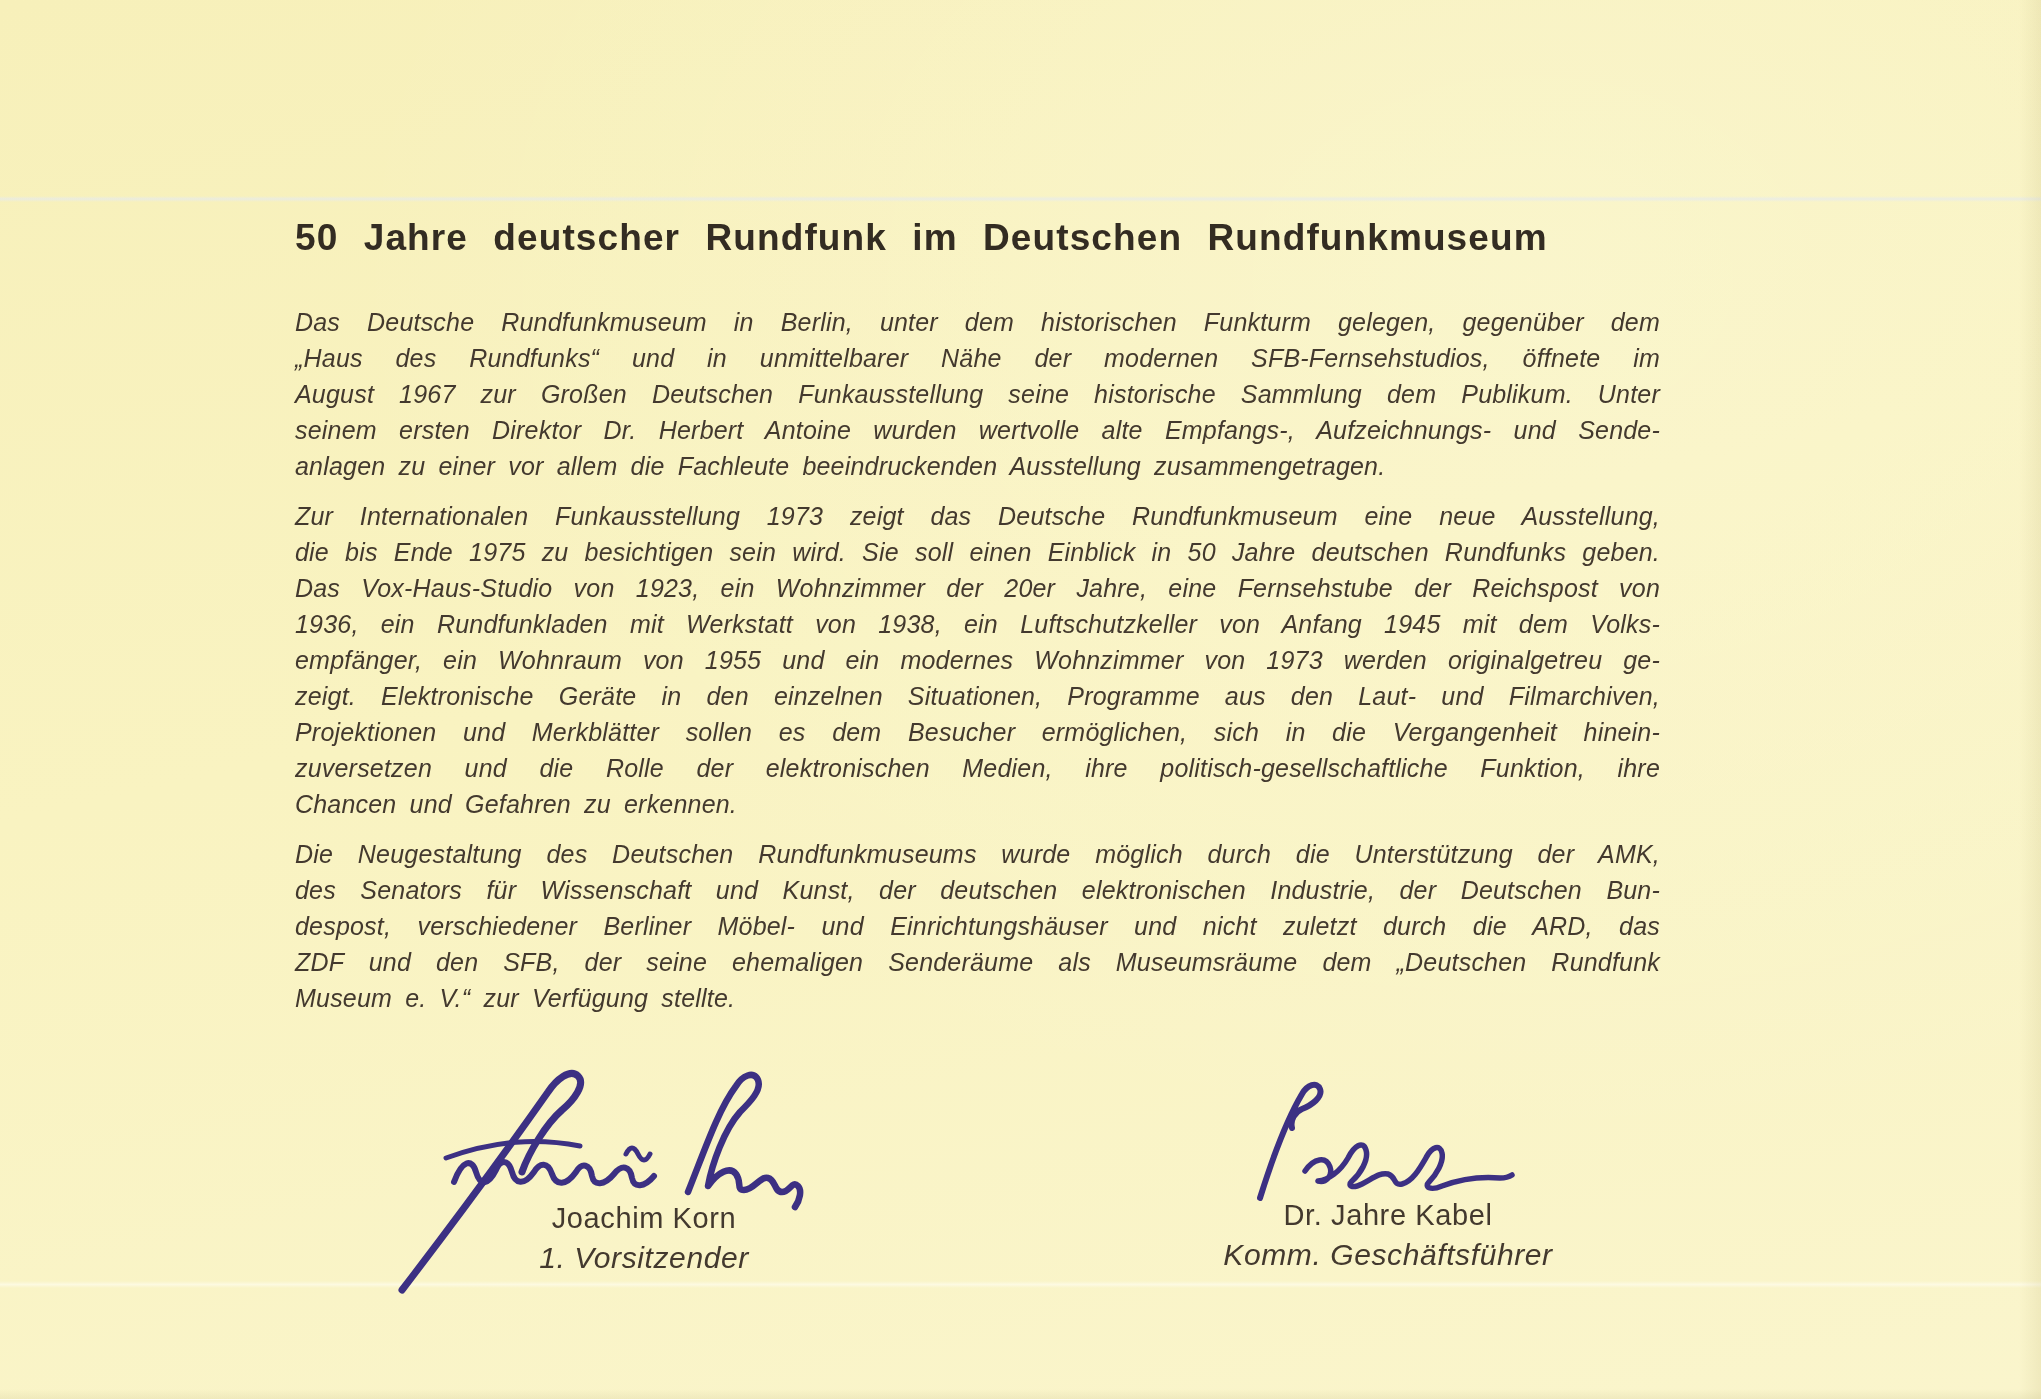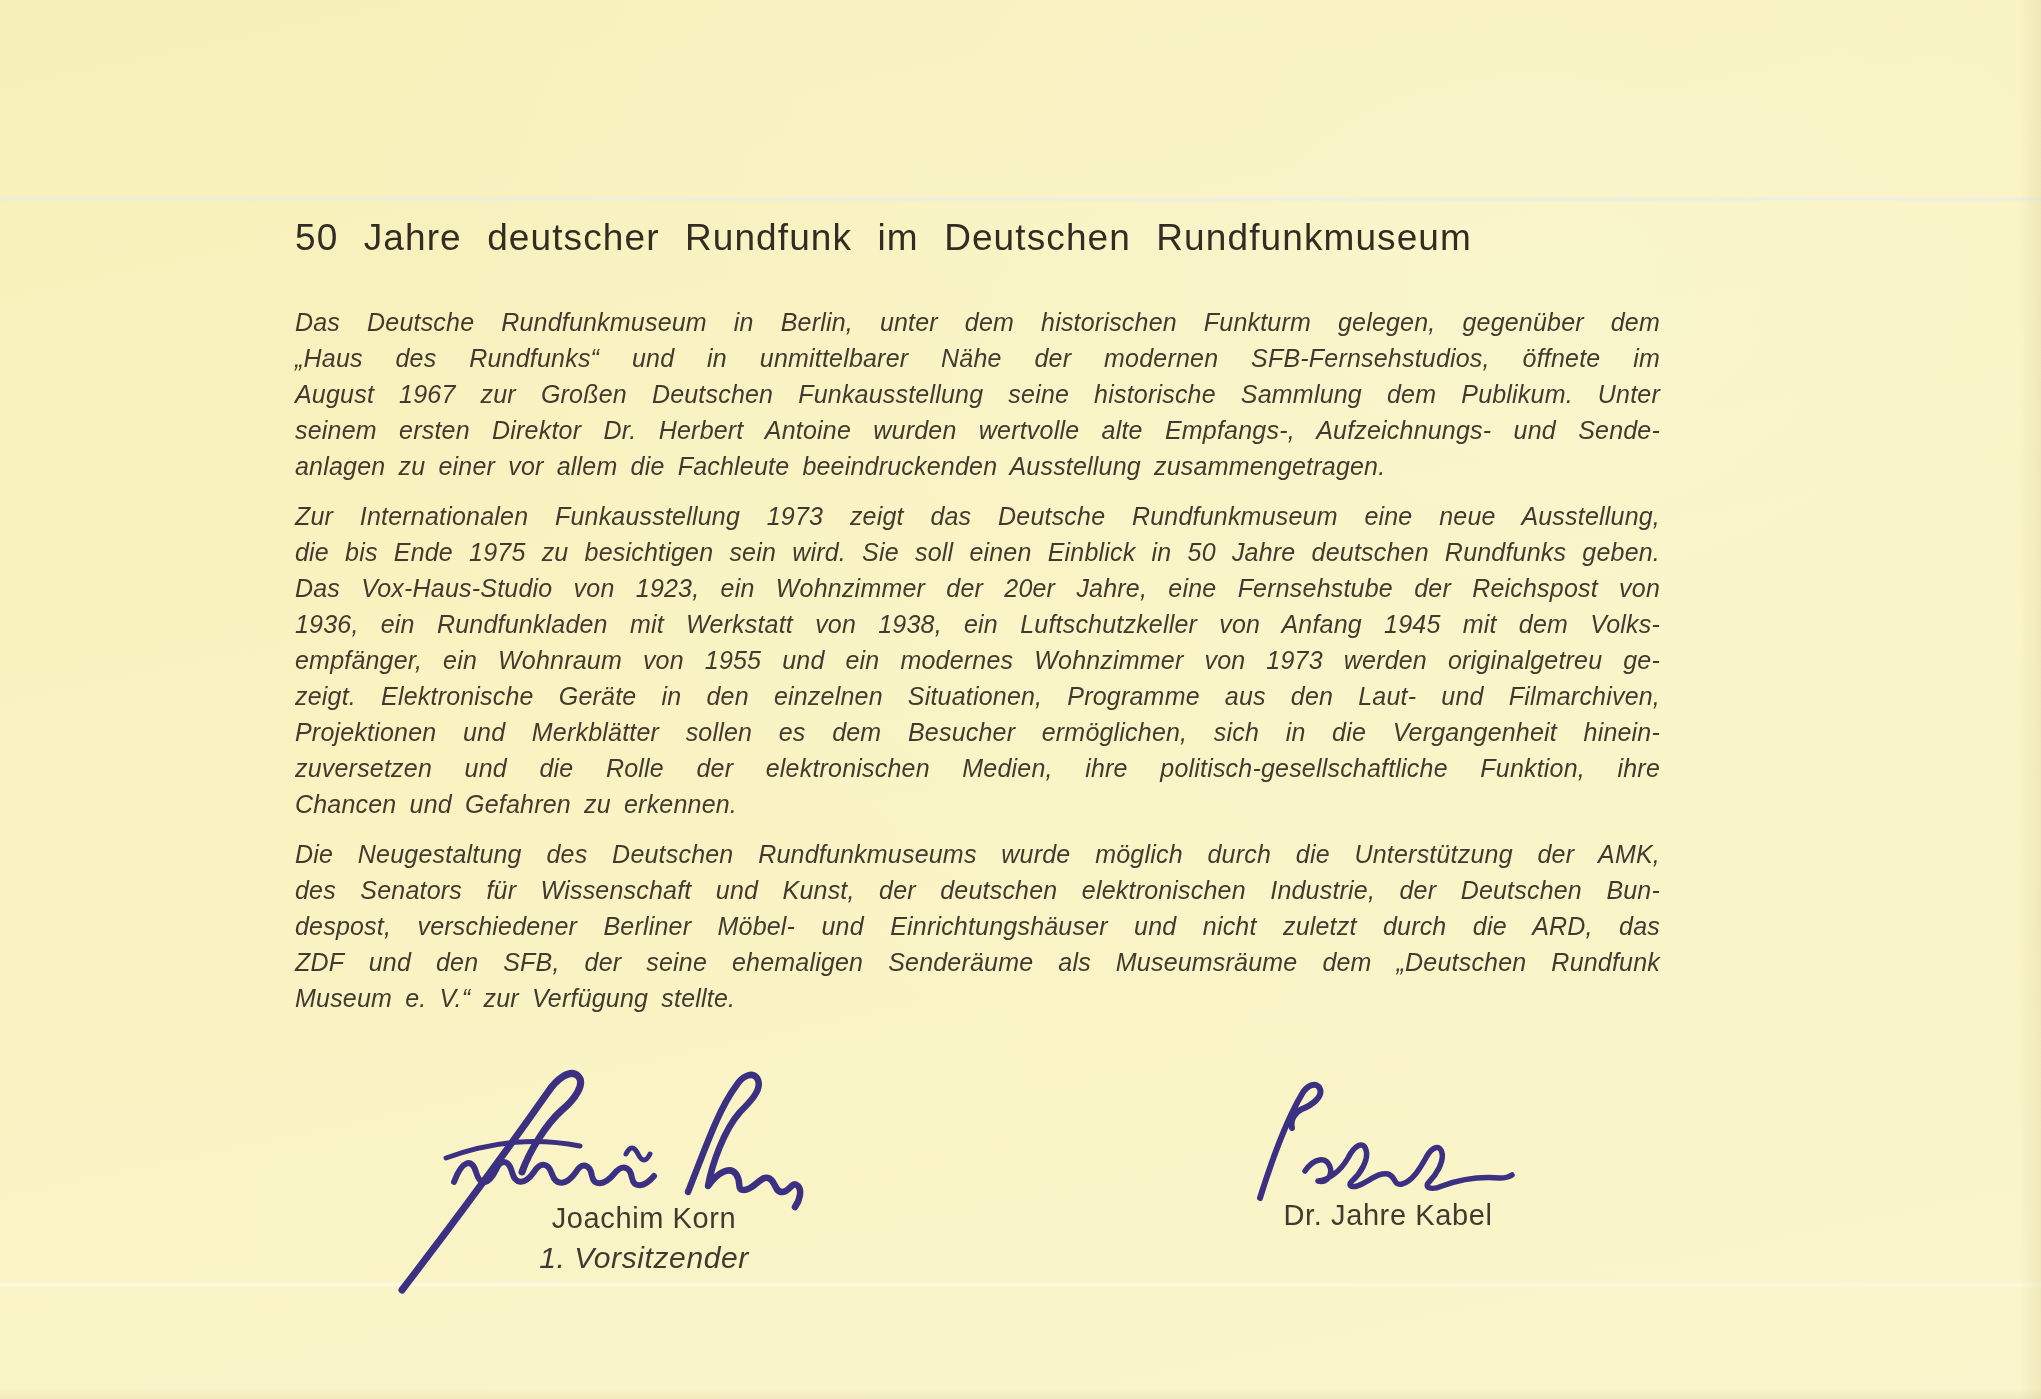--- a/index.html
+++ b/index.html
@@ -19,21 +19,21 @@
   .crease.bottom{top:1281px;height:7px;
     background:linear-gradient(180deg, rgba(255,255,255,0) 0%, rgba(255,255,250,0.5) 50%, rgba(255,255,255,0) 100%);}
   .edge-shade{position:absolute;top:0;right:0;width:22px;height:100%;
     background:linear-gradient(90deg, rgba(190,178,120,0) 0%, rgba(190,178,120,0.18) 100%);pointer-events:none;}
   .bottom-shade{position:absolute;left:0;bottom:0;width:100%;height:10px;
     background:linear-gradient(0deg, rgba(180,170,120,0.15), rgba(180,170,120,0));pointer-events:none;}
 
   .doc-title{
     position:absolute;left:295px;top:218px;width:1366px;
     margin:0;
-    font-size:37px;line-height:40px;font-weight:normal;
+    font-size:37px;line-height:40px;font-weight:bold;
     letter-spacing:1.1px;word-spacing:14px;
     color:var(--ink-strong,#332c22);
   }
   .paragraphs{
     position:absolute;left:295px;top:304px;width:1365px;
   }
   .para{margin:0 0 14px 0;}
   .line{
     font-size:25px;line-height:36px;
     color:var(--ink,#43392e);
@@ -120,15 +120,16 @@
     </svg>
   </div>
 
   <div class="sig-caption cap-left">
     <div class="name">Joachim Korn</div>
     <div class="role">1. Vorsitzender</div>
   </div>
 
   <div class="sig-caption cap-right">
     <div class="name">Dr. Jahre Kabel</div>
+    <div class="role">Komm. Geschäftsführer</div>
   </div>
 
 </div>
 
 </body></html>

